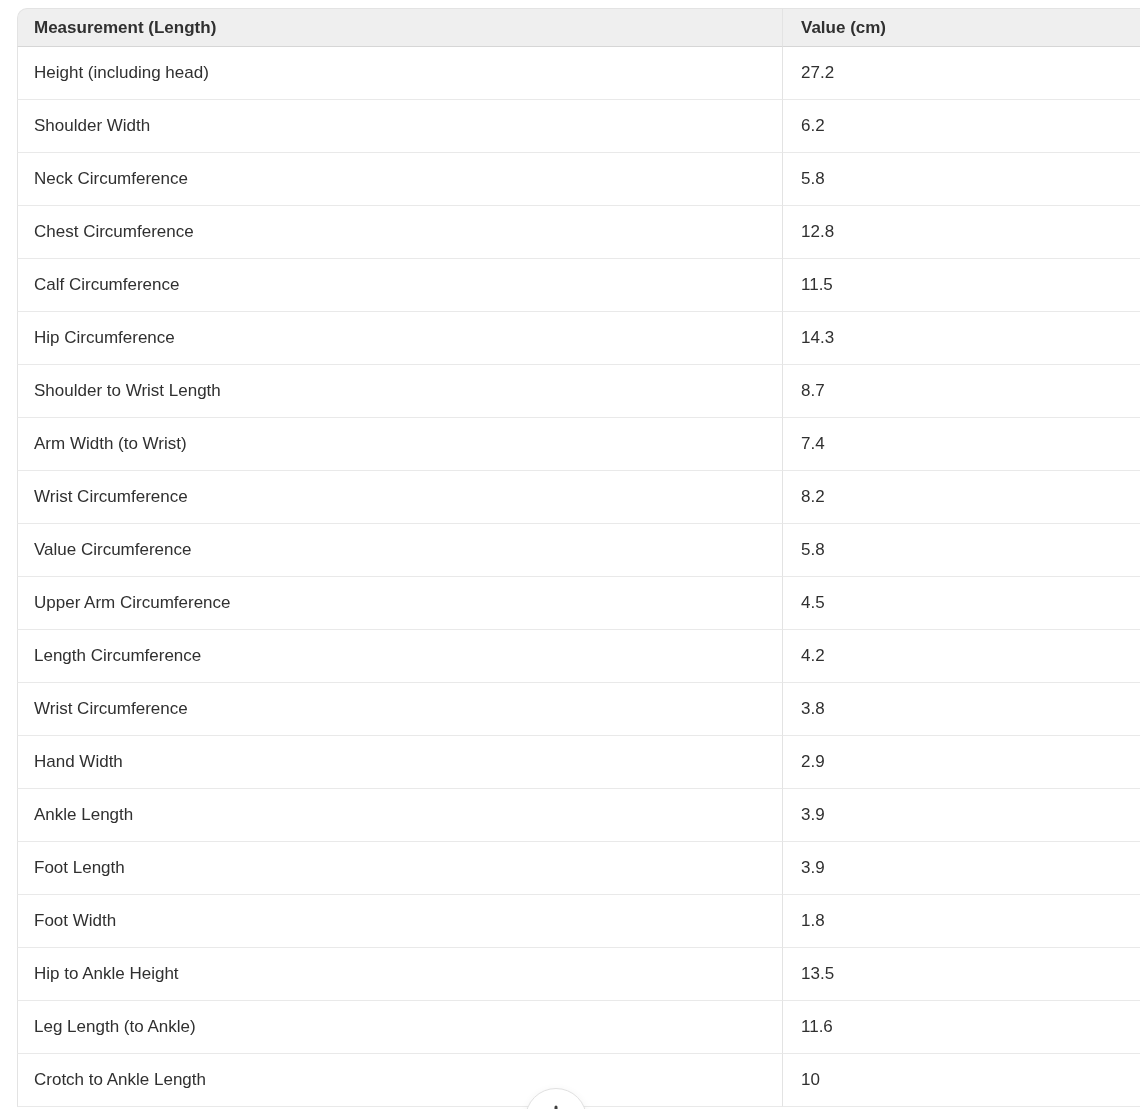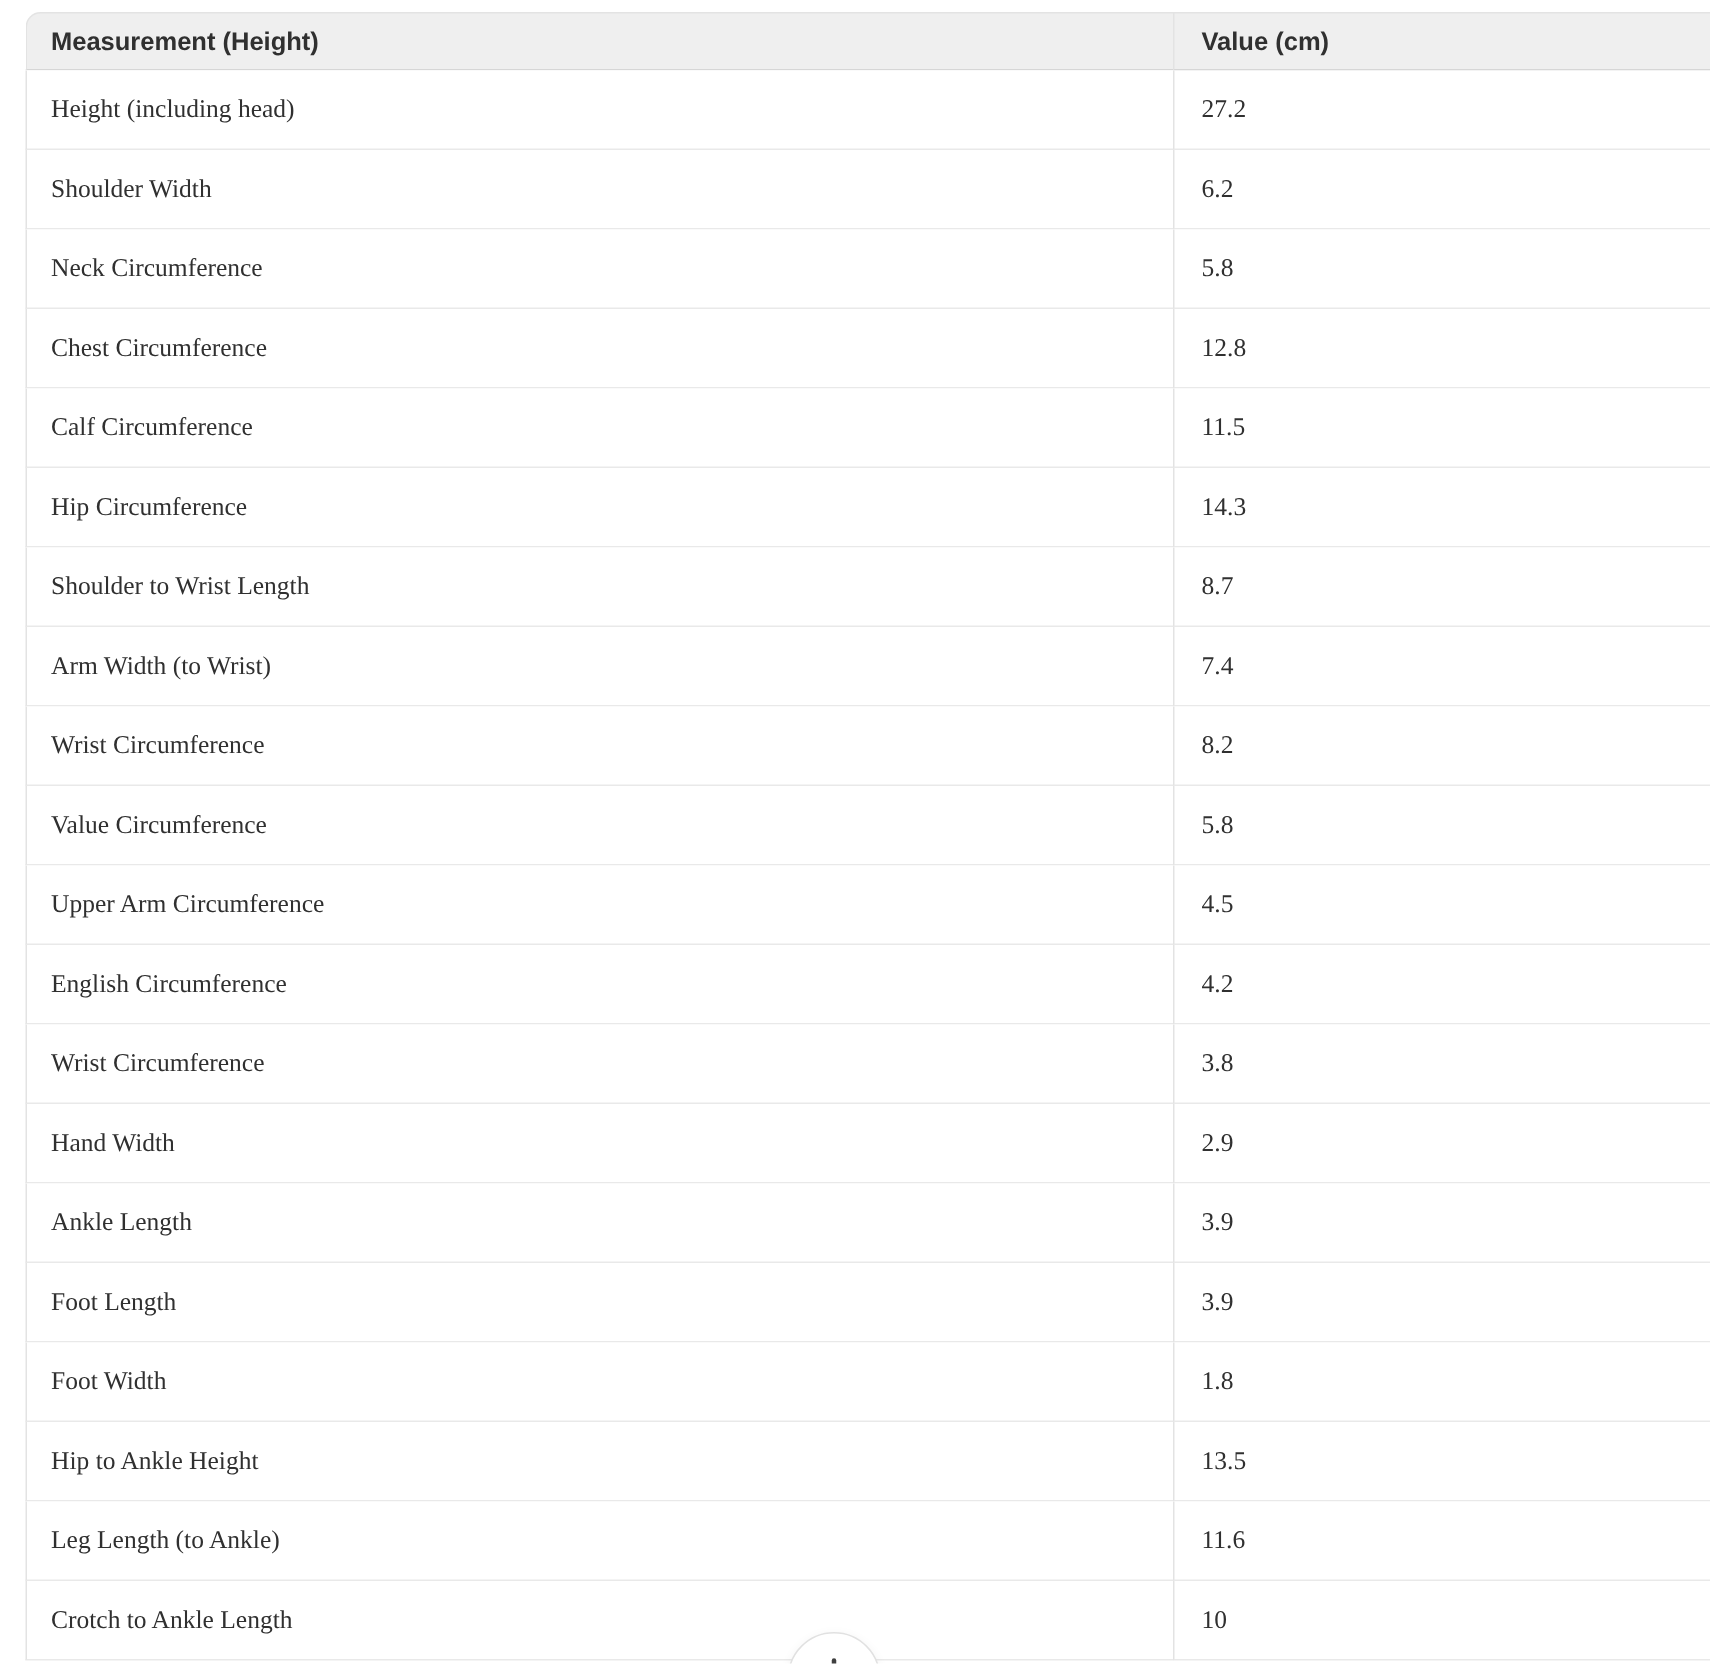--- a/index.html
+++ b/index.html
@@ -38,21 +38,21 @@
     border-top-left-radius:10px;
   }
   th.second{
     border-left:1px solid var(--border);
     padding-left:18px;
   }
   td{
     background:#ffffff;vertical-align:middle;
     height:53px;padding:0 10px 0 16px;
     border-bottom:1px solid var(--row-border);
-    white-space:nowrap;overflow:hidden;font-family:Liberation Serif, serif;
+    white-space:nowrap;overflow:hidden;
   }
   td.first{border-left:1px solid var(--border);}
   td.second{border-left:1px solid var(--border);padding-left:18px;}
   .scroll-btn{
     position:absolute;left:525px;top:1088px;
     width:62px;height:62px;border-radius:50%;
     background:#ffffff;border:1px solid #e1e1e1;
     box-shadow:0 2px 8px rgba(0,0,0,0.06);
     display:flex;align-items:center;justify-content:center;
     cursor:pointer;padding:0;
@@ -63,21 +63,21 @@
 <body>
 
 <div class="table-container">
   <table>
     <colgroup>
         <col class="c1">
         <col class="c2">
       </colgroup>
     <thead>
       <tr>
-        <th class="first">Measurement (Height)</th>
+        <th class="first">Measurement (Length)</th>
         <th class="second">Value (cm)</th>
       </tr>
     </thead>
     <tbody id="rows">
         <tr>
           <td class="first">Height (including head)</td>
           <td class="second">27.2</td>
         </tr>
         <tr>
           <td class="first">Shoulder Width</td>
@@ -113,21 +113,21 @@
         </tr>
         <tr>
           <td class="first">Value Circumference</td>
           <td class="second">5.8</td>
         </tr>
         <tr>
           <td class="first">Upper Arm Circumference</td>
           <td class="second">4.5</td>
         </tr>
         <tr>
-          <td class="first">English Circumference</td>
+          <td class="first">Length Circumference</td>
           <td class="second">4.2</td>
         </tr>
         <tr>
           <td class="first">Wrist Circumference</td>
           <td class="second">3.8</td>
         </tr>
         <tr>
           <td class="first">Hand Width</td>
           <td class="second">2.9</td>
         </tr>

